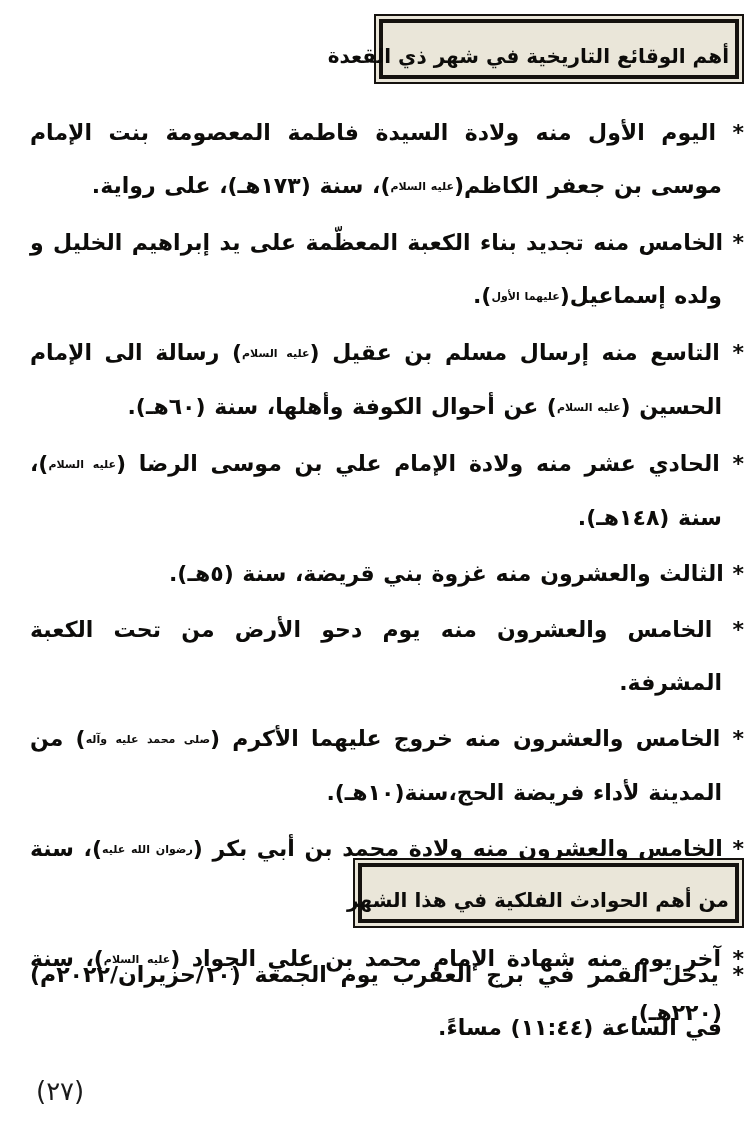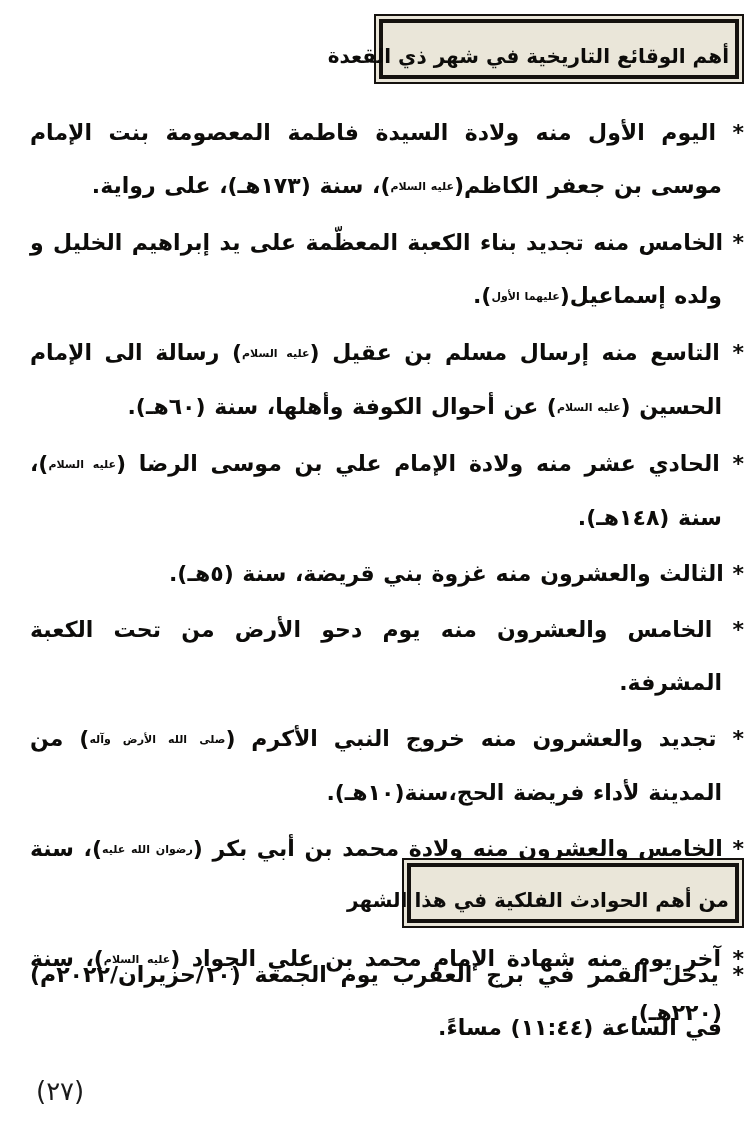--- a/index.html
+++ b/index.html
@@ -17,21 +17,21 @@
   #section-historical{top:14px;}
   #section-astronomy{top:858px;}
 
   .title-box{
     width:370px;
     border:2px solid #15120f;
     background:#eae6d9;
     padding:3px;
     box-sizing:border-box;
   }
-  #section-astronomy .title-box{width:342px;}
+  #section-astronomy .title-box{width:391px;}
   .title-inner{
     border:4px solid #15120f;
     padding:20px 6px 6px;
     text-align:center;
     font-size:20px;
     font-weight:bold;
     line-height:26px;
     white-space:nowrap;
   }
 
@@ -76,21 +76,21 @@
     <div class="title-box">
       <div class="title-inner">أهم الوقائع التاريخية في شهر ذي القعدة</div>
     </div>
     <div class="events">
         <p class="event"><span class="marker">* </span><span>اليوم الأول منه ولادة السيدة فاطمة المعصومة بنت الإمام موسى بن جعفر الكاظم(</span><span class="honorific">عليه السلام</span><span>)، سنة (١٧٣هـ)، على رواية.</span></p>
         <p class="event"><span class="marker">* </span><span>الخامس منه تجديد بناء الكعبة المعظّمة على يد إبراهيم الخليل و ولده إسماعيل(</span><span class="honorific">عليهما الأول</span><span>).</span></p>
         <p class="event"><span class="marker">* </span><span>التاسع منه إرسال مسلم بن عقيل (</span><span class="honorific">عليه السلام</span><span>) رسالة الى الإمام الحسين (</span><span class="honorific">عليه السلام</span><span>) عن أحوال الكوفة وأهلها، سنة (٦٠هـ).</span></p>
         <p class="event"><span class="marker">* </span><span>الحادي عشر منه ولادة الإمام علي بن موسى الرضا (</span><span class="honorific">عليه السلام</span><span>)، سنة (١٤٨هـ).</span></p>
         <p class="event"><span class="marker">* </span><span>الثالث والعشرون منه غزوة بني قريضة، سنة (٥هـ).</span></p>
         <p class="event"><span class="marker">* </span><span>الخامس والعشرون منه يوم دحو الأرض من تحت الكعبة المشرفة.</span></p>
-        <p class="event"><span class="marker">* </span><span>تجديد والعشرون منه خروج النبي الأكرم (</span><span class="honorific">صلى الله الأرض وآله</span><span>) من المدينة لأداء فريضة الحج،سنة(١٠هـ).</span></p>
+        <p class="event"><span class="marker">* </span><span>الخامس والعشرون منه خروج عليهما الأكرم (</span><span class="honorific">صلى محمد عليه وآله</span><span>) من المدينة لأداء فريضة الحج،سنة(١٠هـ).</span></p>
         <p class="event"><span class="marker">* </span><span>الخامس والعشرون منه ولادة محمد بن أبي بكر (</span><span class="honorific">رضوان الله عليه</span><span>)، سنة (١٠ ) للهجرة.</span></p>
         <p class="event"><span class="marker">* </span><span>آخر يوم منه شهادة الإمام محمد بن علي الجواد (</span><span class="honorific">عليه السلام</span><span>)، سنة (٢٢٠هـ).</span></p>
       </div>
   </div>
 
   <div class="section" id="section-astronomy">
     <div class="title-box">
       <div class="title-inner">من أهم الحوادث الفلكية في هذا الشهر</div>
     </div>
     <div class="events">

